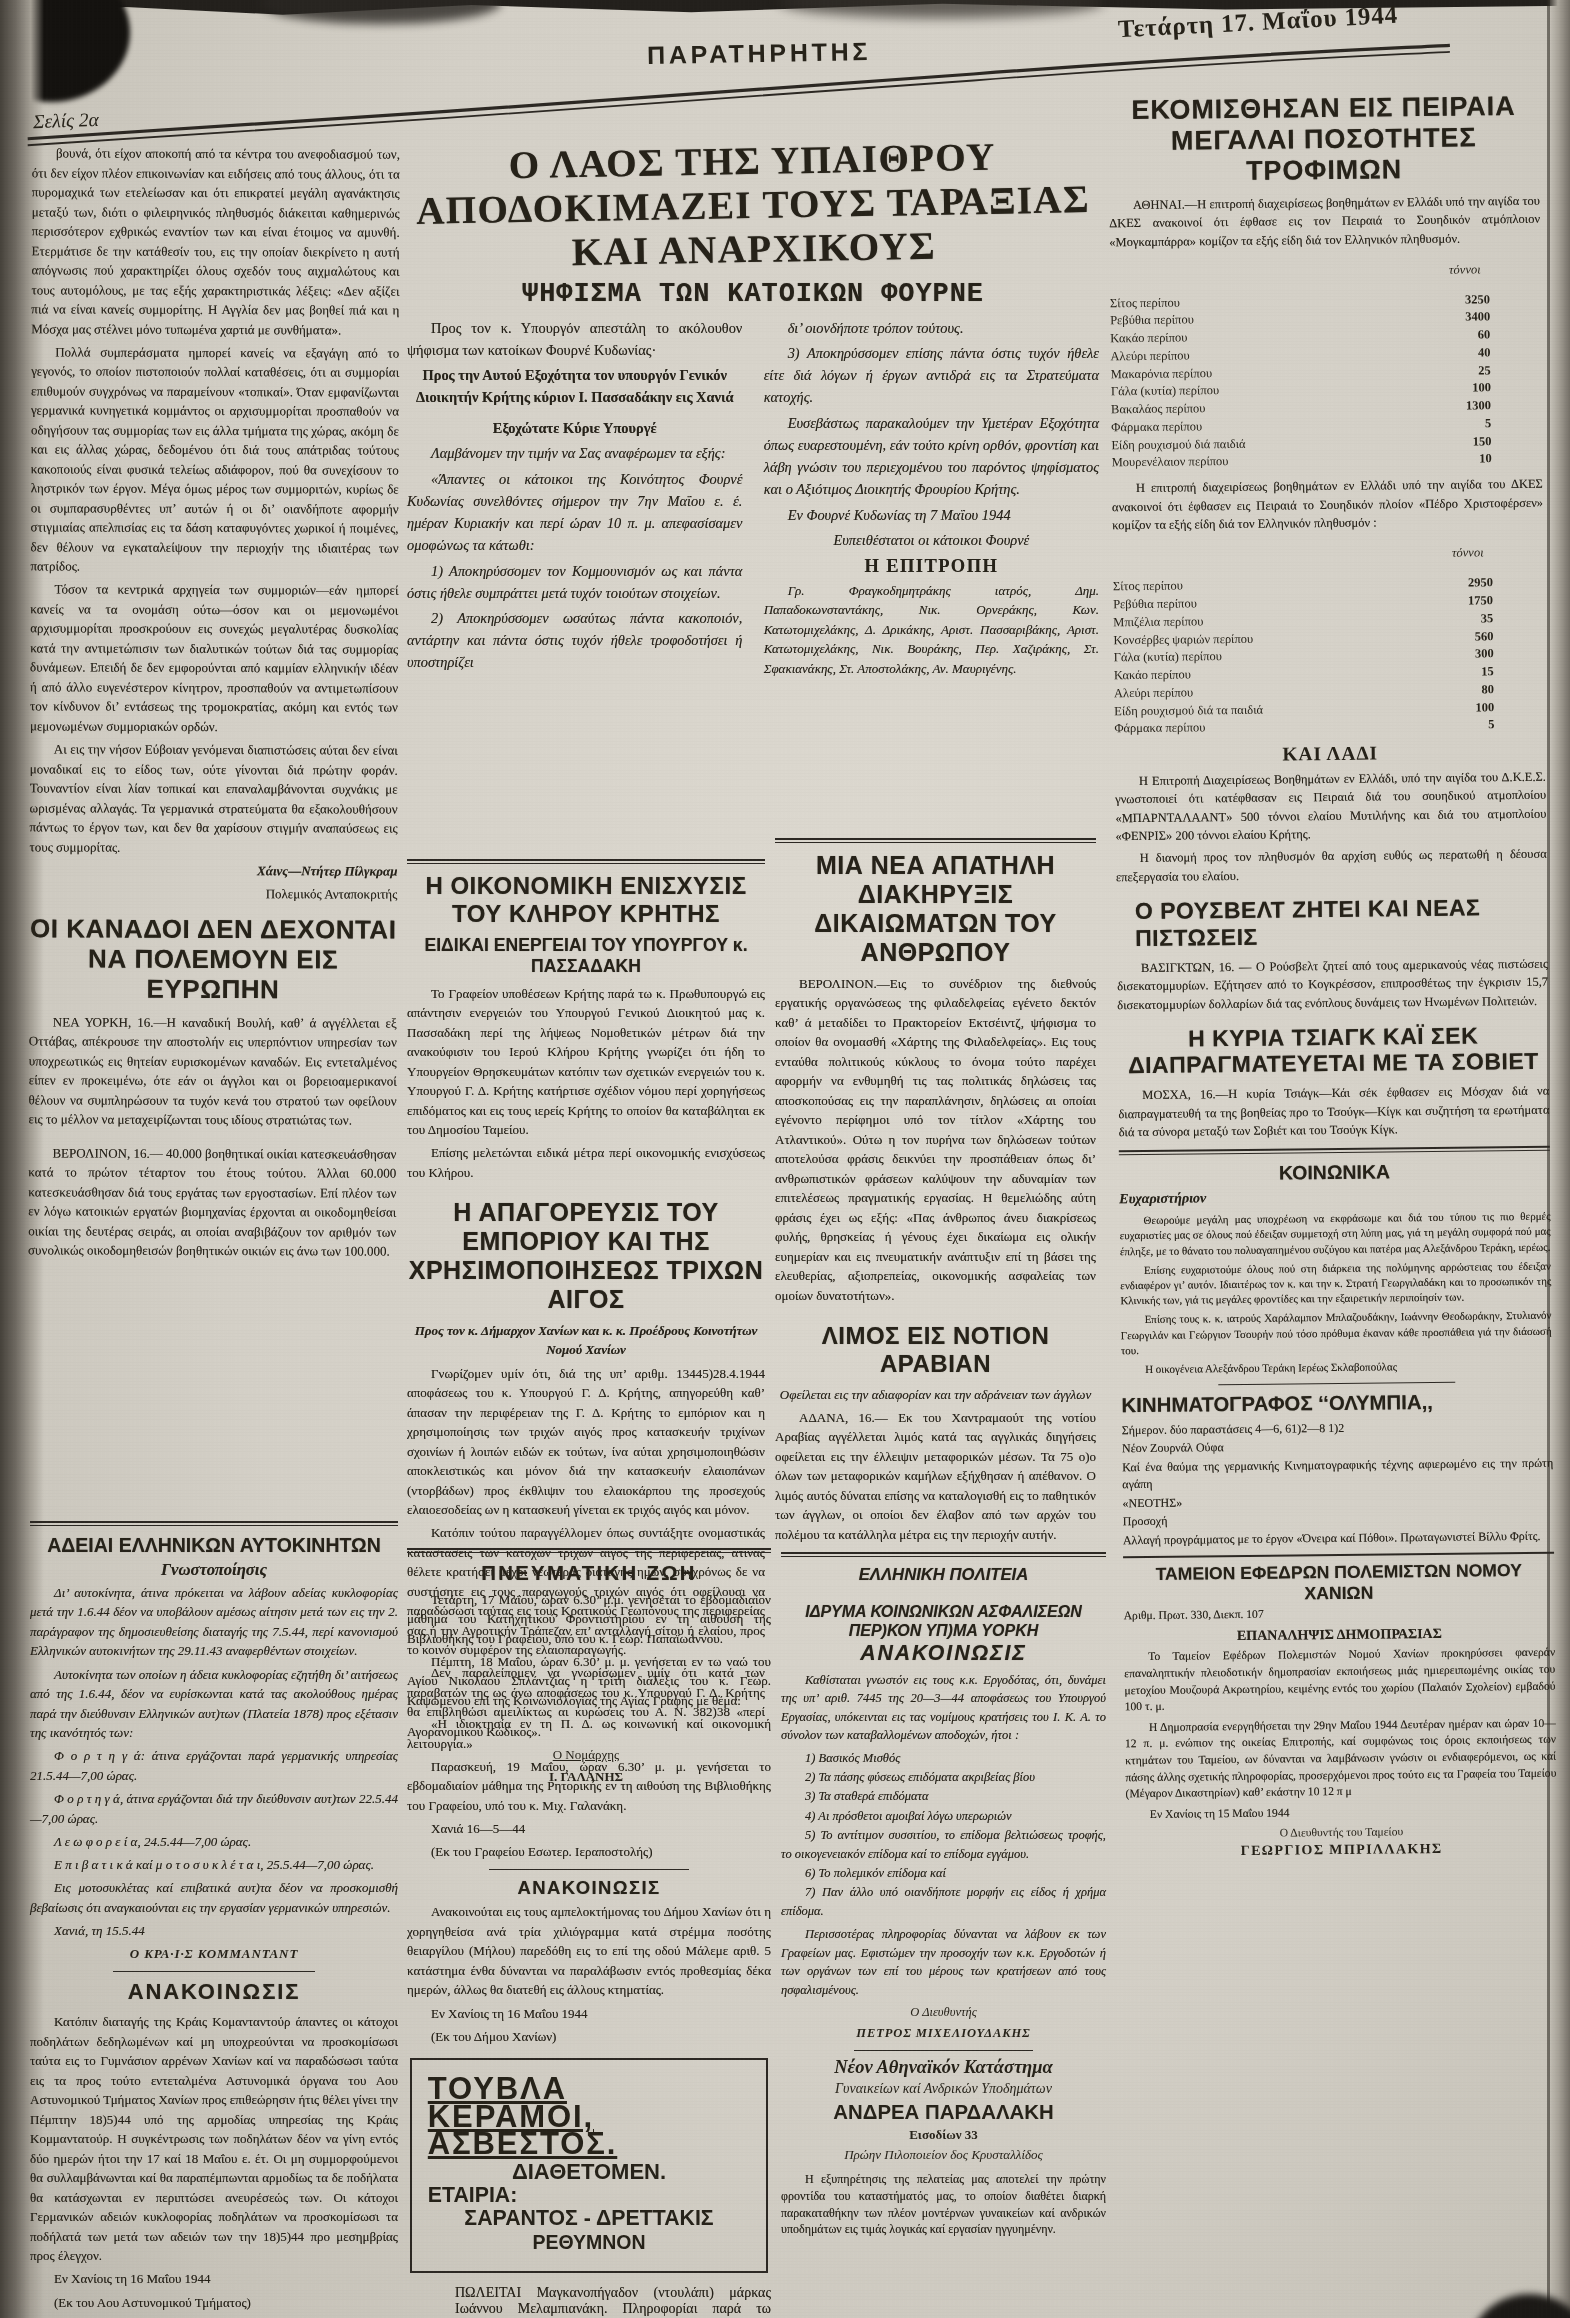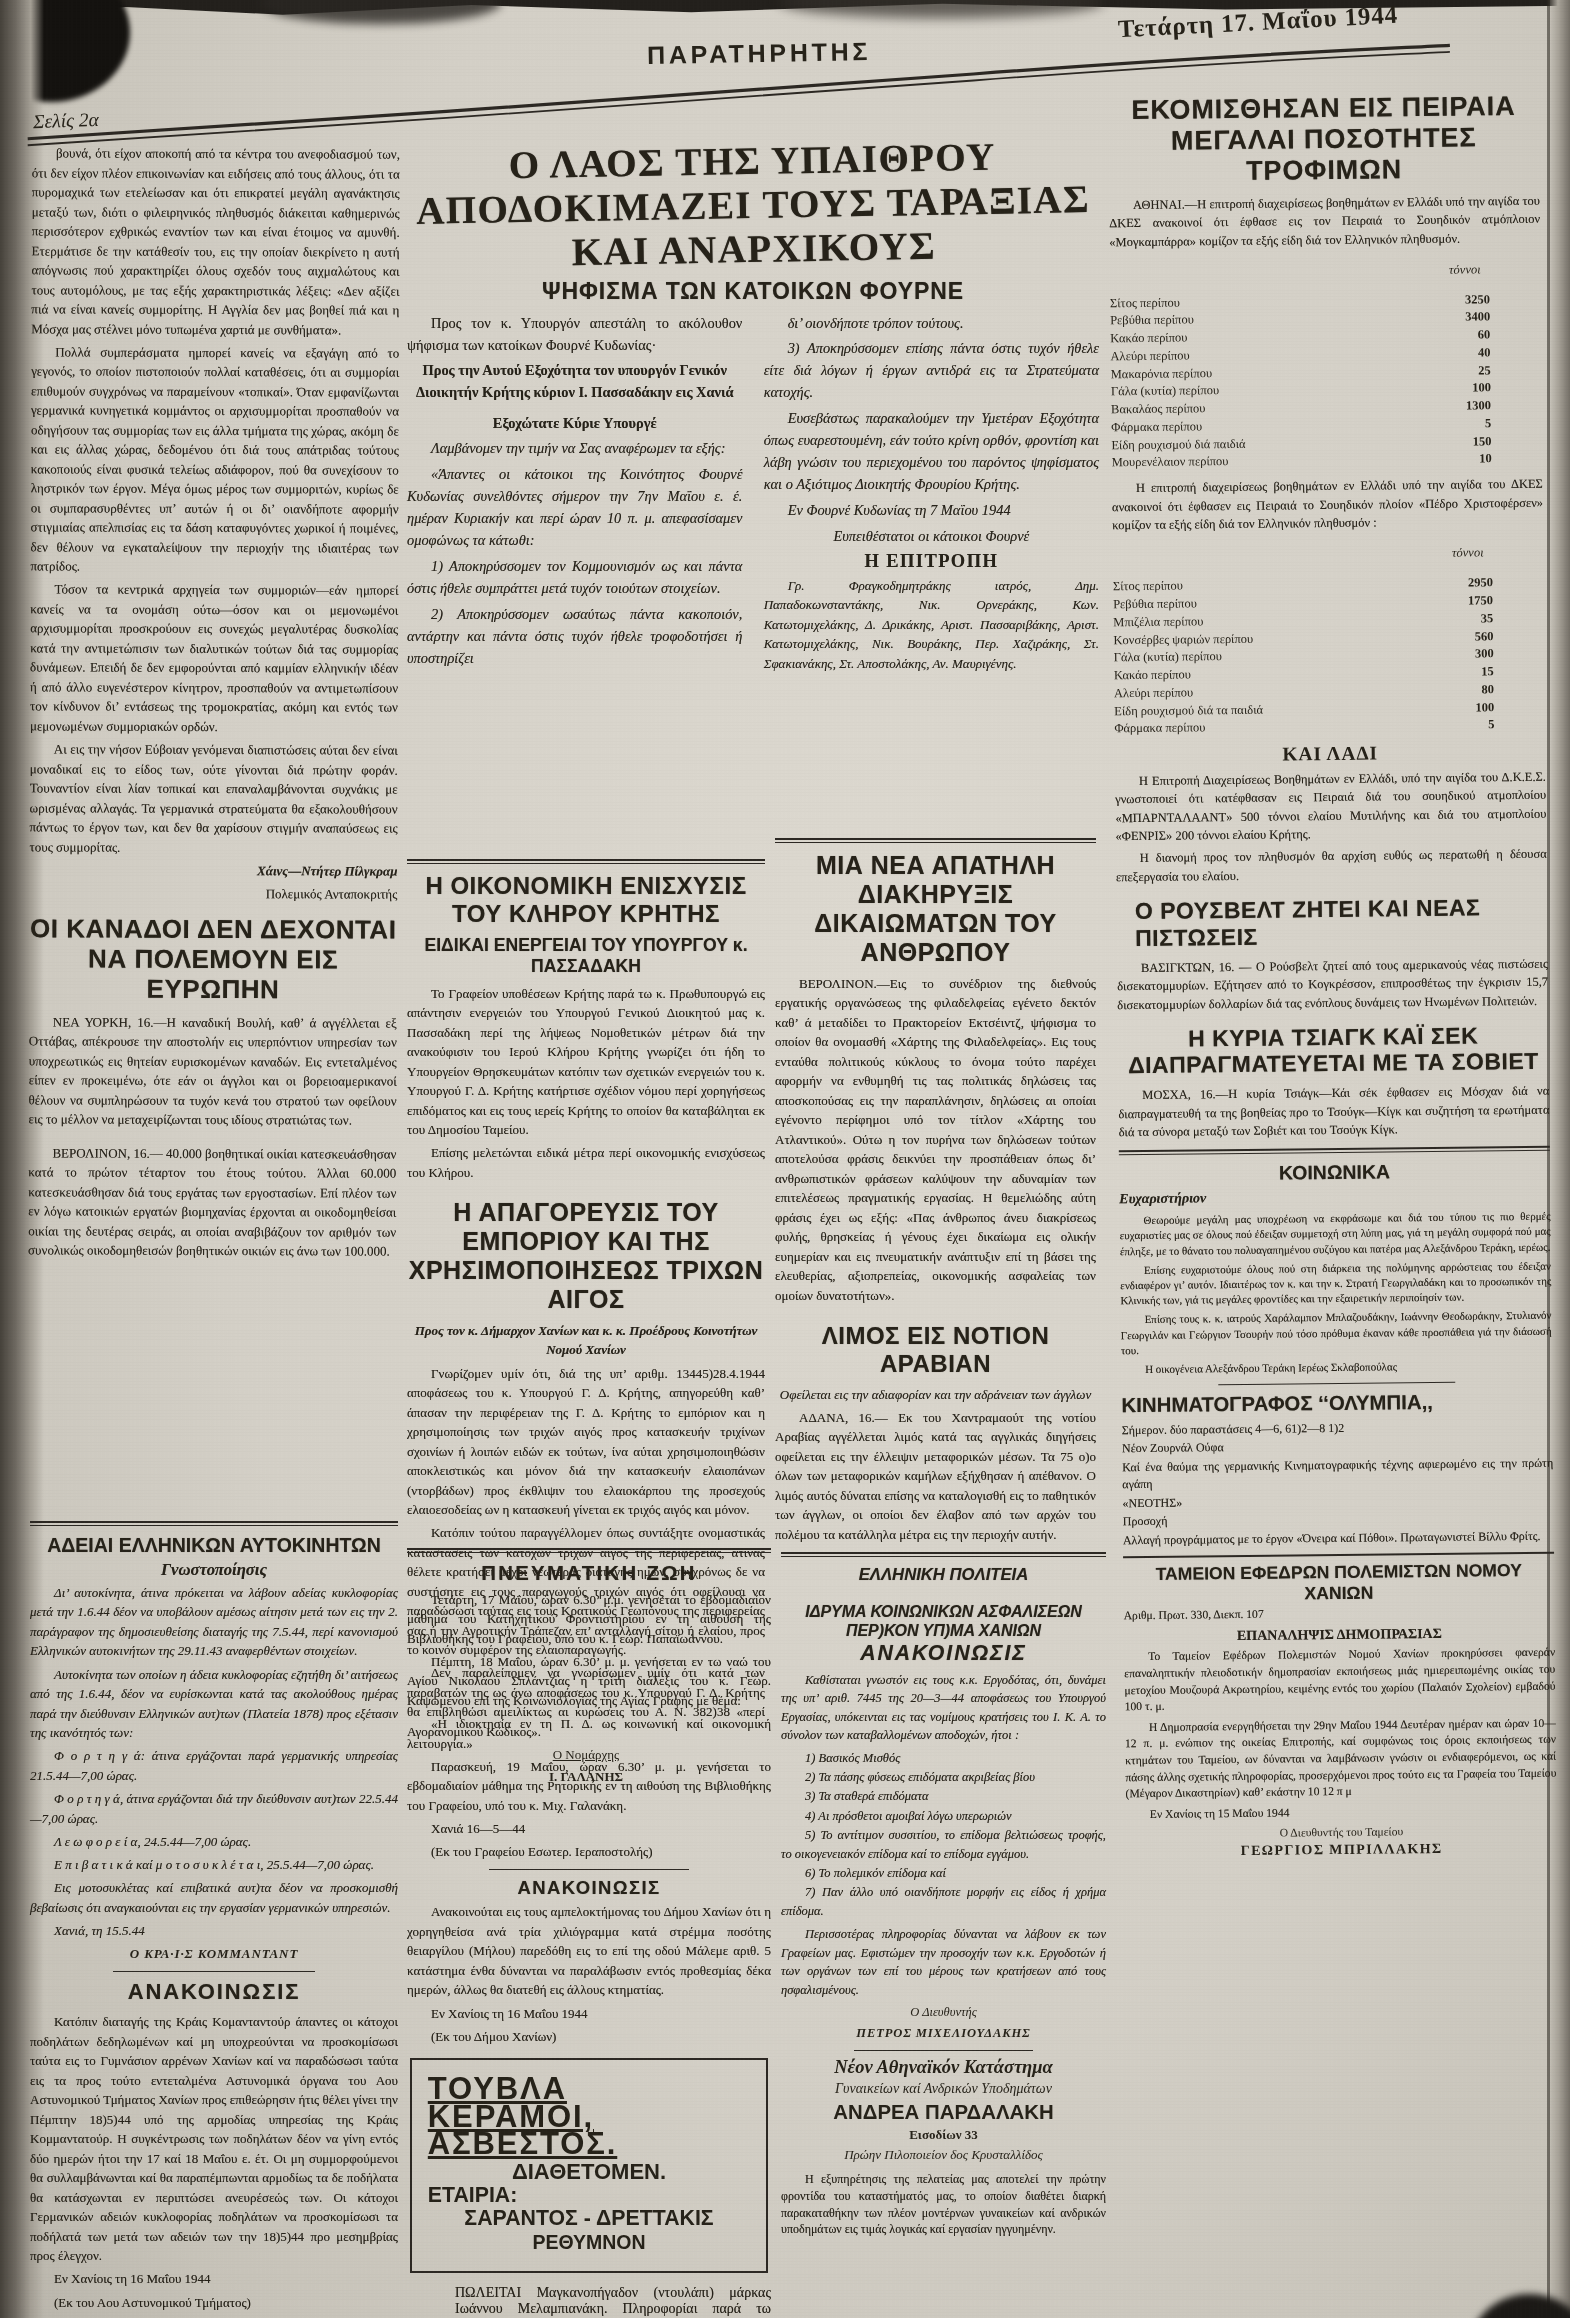--- a/index.html
+++ b/index.html
@@ -95,21 +95,21 @@
       <h2 class="head-lg">ΟΙ ΚΑΝΑΔΟΙ ΔΕΝ ΔΕΧΟΝΤΑΙ ΝΑ ΠΟΛΕΜΟΥΝ ΕΙΣ ΕΥΡΩΠΗΝ</h2>
       <p class="para">ΝΕΑ ΥΟΡΚΗ, 16.—Η καναδική Βουλή, καθ’ ά αγγέλλεται εξ Οττάβας, απέκρουσε την αποστολήν εις υπερπόντιον υπηρεσίαν των υποχρεωτικώς εις θητείαν ευρισκομένων καναδών. Εις εντεταλμένος είπεν εν προκειμένω, ότε εάν οι άγγλοι και οι βορειοαμερικανοί θέλουν να συμπληρώσουν τα τυχόν κενά του στρατού των οφείλουν εις το μέλλον να μεταχειρίζωνται τους ιδίους στρατιώτας των.</p>
     </div>
     <div style="margin-top:14px;">
       <p class="para">ΒΕΡΟΛΙΝΟΝ, 16.— 40.000 βοηθητικαί οικίαι κατεσκευάσθησαν κατά το πρώτον τέταρτον του έτους τούτου. Άλλαι 60.000 κατεσκευάσθησαν διά τους εργάτας των εργοστασίων. Επί πλέον των εν λόγω κατοικιών εργατών βιομηχανίας έρχονται αι οικοδομηθείσαι οικίαι της δευτέρας σειράς, αι οποίαι αναβιβάζουν τον αριθμόν των συνολικώς οικοδομηθεισών βοηθητικών οικιών εις άνω των 100.000.</p>
     </div>
   </div>
 
   <div class="col" style="left:407px;top:139px;width:692px;">
     <h1 class="head-xl" style="transform:rotate(-1deg);">Ο ΛΑΟΣ ΤΗΣ ΥΠΑΙΘΡΟΥ ΑΠΟΔΟΚΙΜΑΖΕΙ ΤΟΥΣ ΤΑΡΑΞΙΑΣ ΚΑΙ ΑΝΑΡΧΙΚΟΥΣ</h1>
-    <h2 class="head-md" style="font-size:23px;font-family:Liberation Sans, sans-serif;letter-spacing:0.9px;">ΨΗΦΙΣΜΑ ΤΩΝ ΚΑΤΟΙΚΩΝ ΦΟΥΡΝΕ</h2>
+    <h2 class="head-md" style="font-size:27px;font-family:Liberation Mono, monospace;letter-spacing:0.9px;">ΨΗΦΙΣΜΑ ΤΩΝ ΚΑΤΟΙΚΩΝ ΦΟΥΡΝΕ</h2>
     <div class="twocol" style="font-size:14.4px;line-height:22px;">
       <div class="subcol">
         <p class="para">Προς τον κ. Υπουργόν απεστάλη το ακόλουθον ψήφισμα των κατοίκων Φουρνέ Κυδωνίας·</p>
         <p class="para center bold">Προς την Αυτού Εξοχότητα τον υπουργόν Γενικόν Διοικητήν Κρήτης κύριον Ι. Πασσαδάκην εις Χανιά</p>
         <p class="para center bold" style="margin-top:8.3px;">Εξοχώτατε Κύριε Υπουργέ</p>
         <div>
             <p class="para italic">Λαμβάνομεν την τιμήν να Σας αναφέρωμεν τα εξής:</p>
             <p class="para italic">«Άπαντες οι κάτοικοι της Κοινότητος Φουρνέ Κυδωνίας συνελθόντες σήμερον την 7ην Μαΐου ε. έ. ημέραν Κυριακήν και περί ώραν 10 π. μ. απεφασίσαμεν ομοφώνως τα κάτωθι:</p>
             <p class="para italic">1) Αποκηρύσσομεν τον Κομμουνισμόν ως και πάντα όστις ήθελε συμπράττει μετά τυχόν τοιούτων στοιχείων.</p>
             <p class="para italic">2) Αποκηρύσσομεν ωσαύτως πάντα κακοποιόν, αντάρτην και πάντα όστις τυχόν ήθελε τροφοδοτήσει ή υποστηρίζει</p>
@@ -372,21 +372,21 @@
       <div class="center bold" style="font-family:'Liberation Sans',sans-serif;font-size:19.5px;">ΡΕΘΥΜΝΟΝ</div>
     </div>
     <p class="para small noindent" style="font-size:14px;line-height:16.7px;margin-left:48px;">ΠΩΛΕΙΤΑΙ Μαγκανοπήγαδον (ντουλάπι) μάρκας Ιωάννου Μελαμπιανάκη. Πληροφορίαι παρά τω Οινομαγειρείω Εμμ. Αθουσάκη οδός Χατζή Μιχάλη.</p>
   </div>
 
   <div class="col" style="left:781px;top:1544px;width:325px;font-size:12.5px;line-height:18.5px;">
     <div class="rule-double"></div>
     <div class="italic">
       <h3 class="head-md" style="font-size:16.7px;margin-bottom:16px;">ΕΛΛΗΝΙΚΗ ΠΟΛΙΤΕΙΑ</h3>
       <h3 class="head-md" style="font-size:16px;margin-bottom:0;">ΙΔΡΥΜΑ ΚΟΙΝΩΝΙΚΩΝ ΑΣΦΑΛΙΣΕΩΝ</h3>
-      <h3 class="head-md" style="font-size:16px;margin-bottom:0.9px;">ΠΕΡ)ΚΟΝ ΥΠ)ΜΑ ΧΑΝΙΩΝ</h3>
+      <h3 class="head-md" style="font-size:16px;margin-bottom:0.9px;">ΠΕΡ)ΚΟΝ ΥΠ)ΜΑ ΥΟΡΚΗ</h3>
       <h2 class="head-md" style="font-size:21.3px;letter-spacing:1.9px;margin-bottom:4.6px;">ΑΝΑΚΟΙΝΩΣΙΣ</h2>
       <p class="para">Καθίσταται γνωστόν εις τους κ.κ. Εργοδότας, ότι, δυνάμει της υπ’ αριθ. 7445 της 20—3—44 αποφάσεως του Υπουργού Εργασίας, υπόκεινται εις τας νομίμους κρατήσεις του Ι. Κ. Α. το σύνολον των καταβαλλομένων αποδοχών, ήτοι :</p>
       <div>
           <p class="para" style="margin-bottom:0.9px;">1) Βασικός Μισθός</p>
           <p class="para" style="margin-bottom:0.9px;">2) Τα πάσης φύσεως επιδόματα ακριβείας βίου</p>
           <p class="para" style="margin-bottom:0.9px;">3) Τα σταθερά επιδόματα</p>
           <p class="para" style="margin-bottom:0.9px;">4) Αι πρόσθετοι αμοιβαί λόγω υπερωριών</p>
           <p class="para" style="margin-bottom:0.9px;">5) Το αντίτιμον συσσιτίου, το επίδομα βελτιώσεως τροφής, το οικογενειακόν επίδομα καί το επίδομα εγγάμου.</p>
           <p class="para" style="margin-bottom:0.9px;">6) Το πολεμικόν επίδομα καί</p>
           <p class="para" style="margin-bottom:0.9px;">7) Παν άλλο υπό οιανδήποτε μορφήν εις είδος ή χρήμα επίδομα.</p>

